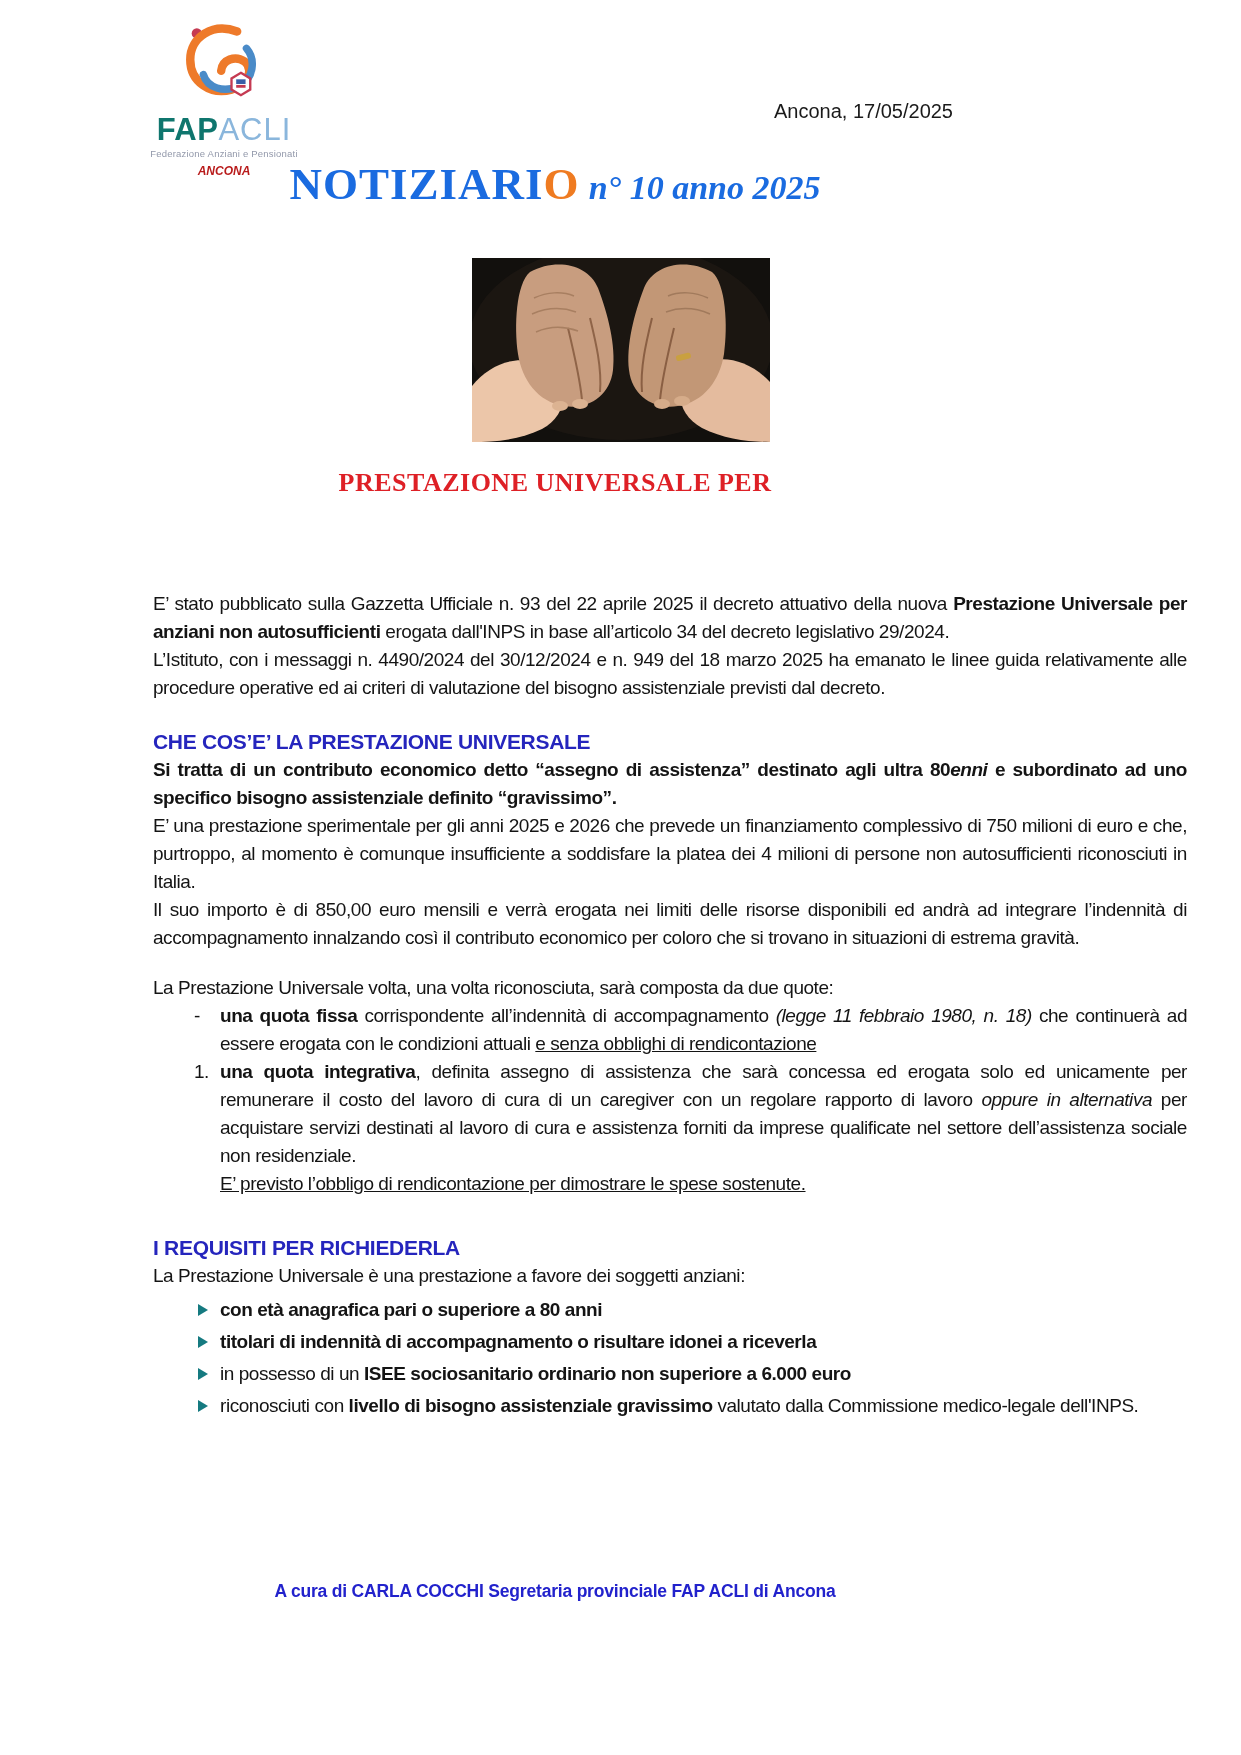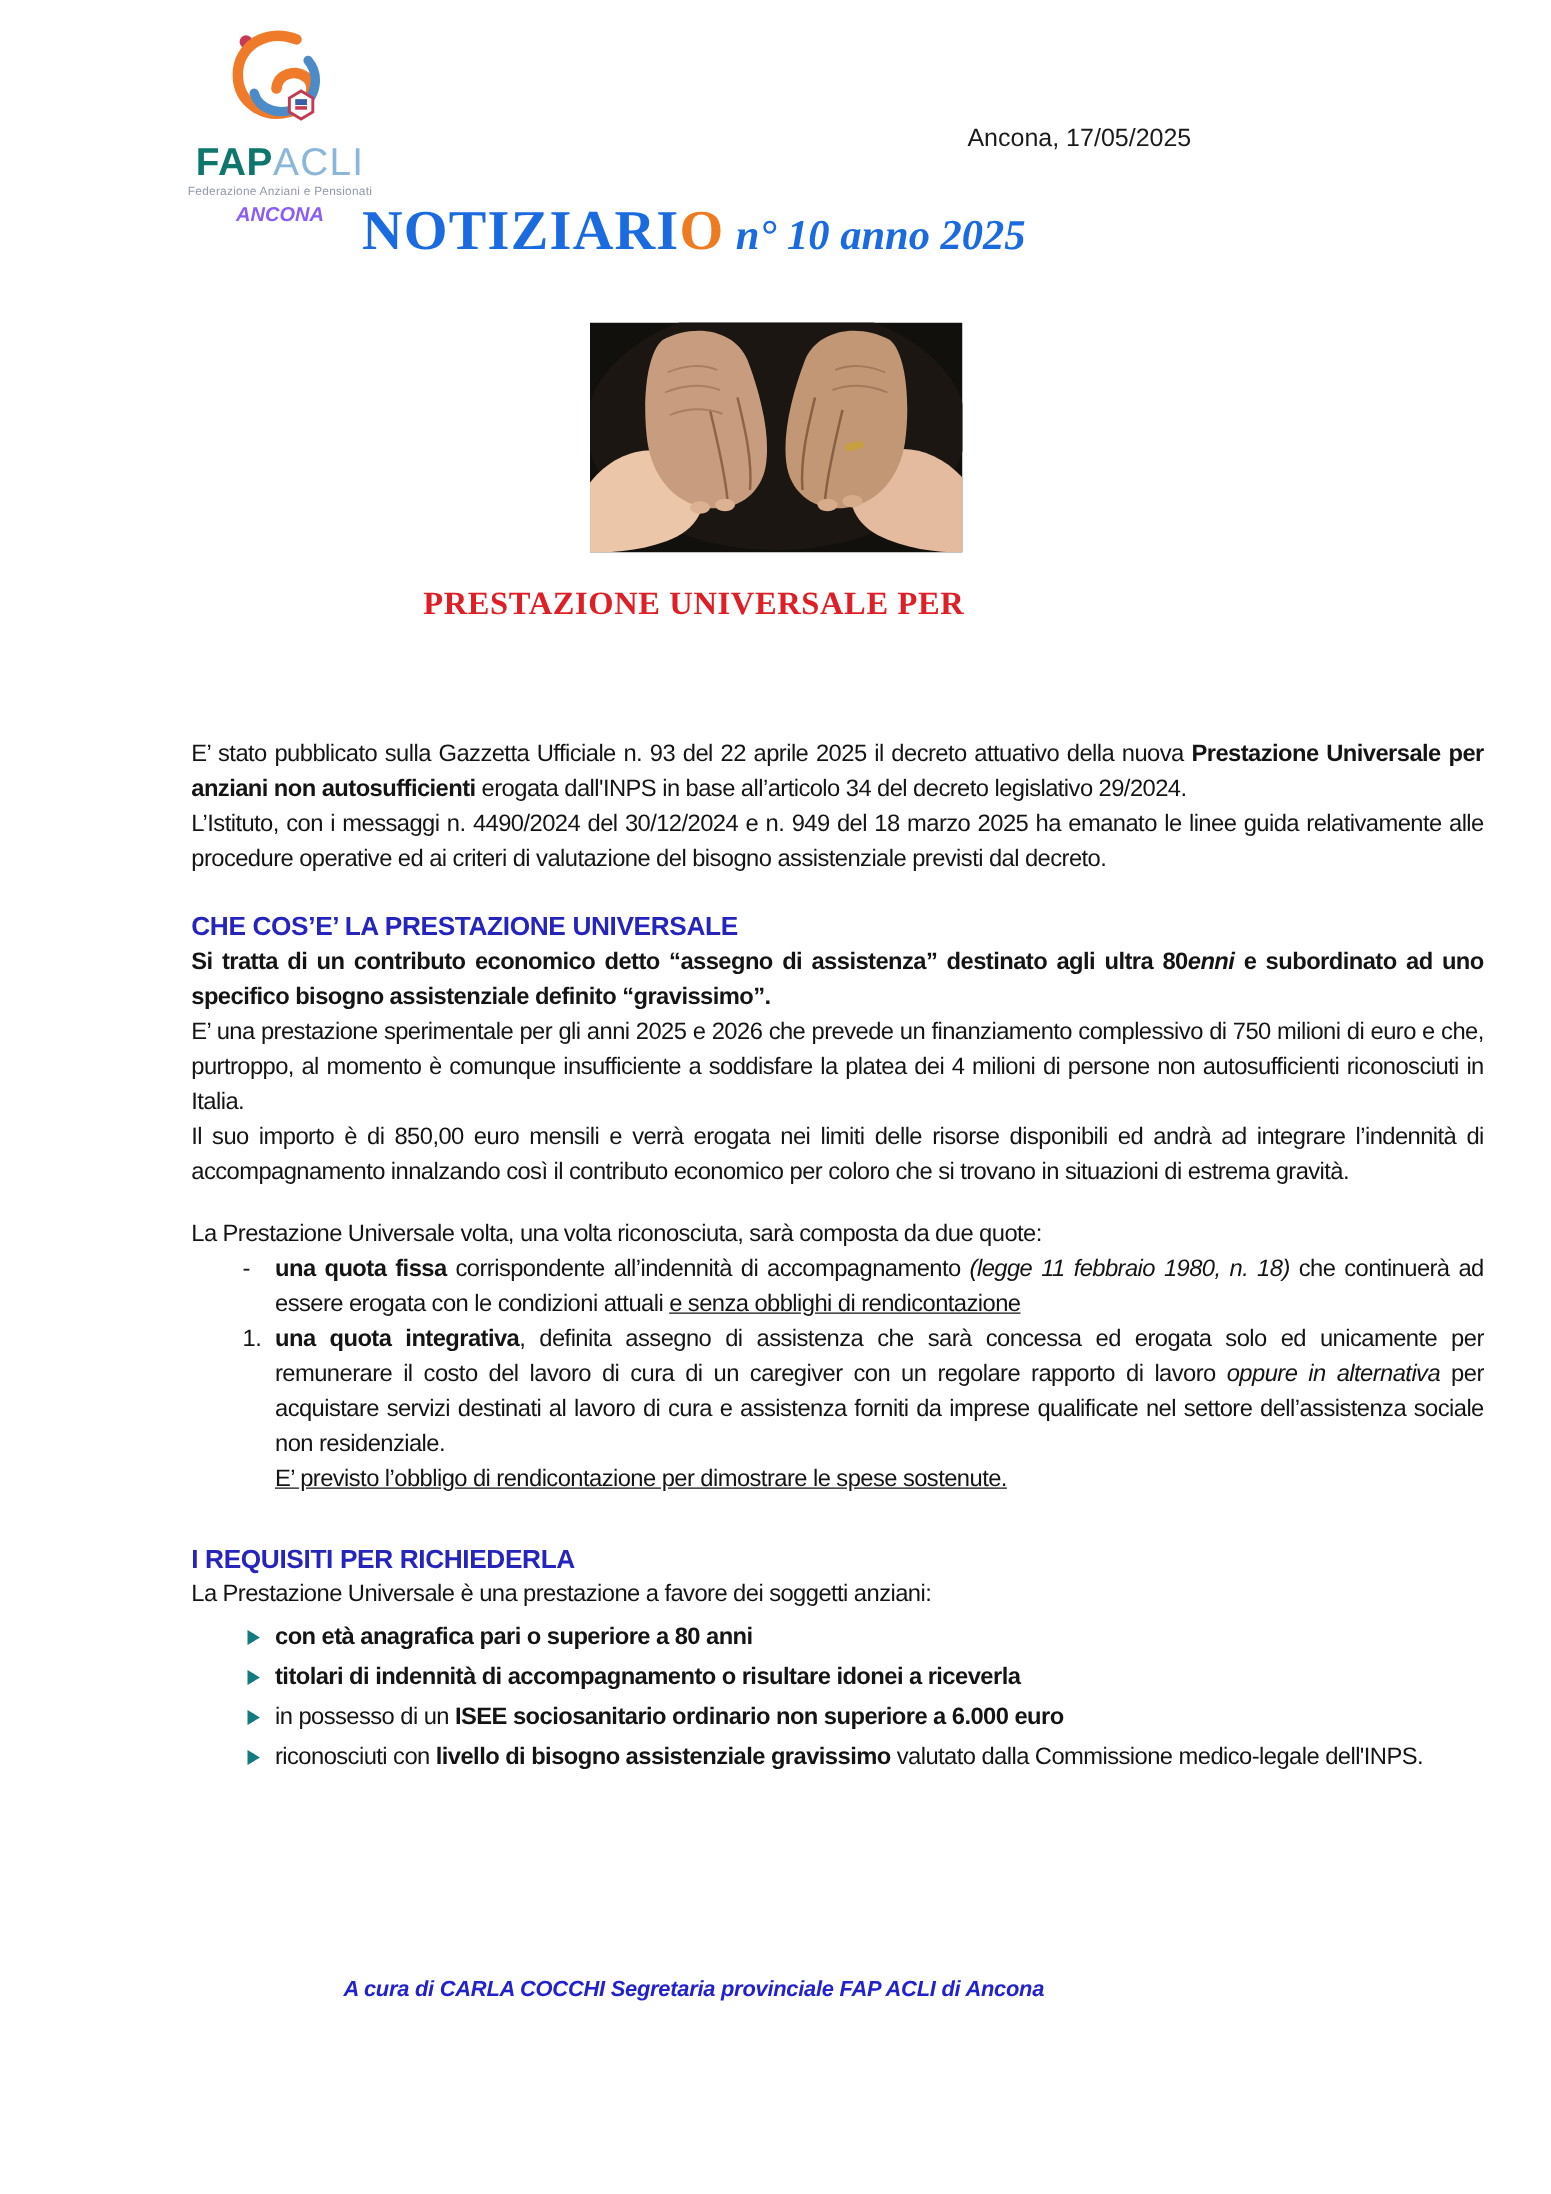--- a/index.html
+++ b/index.html
@@ -9,21 +9,21 @@
   }
   .page { position:absolute; inset:0; background:#fff; }
 
   
   .logo { position:absolute; left:126px; top:24px; width:196px; text-align:center; }
   .logo-mark { width:94px; height:90px; display:block; margin:0 auto; }
   .logo-text { font-size:31px; line-height:31px; white-space:nowrap; }
   .logo-text .fap  { color:#0f766e; font-weight:bold; letter-spacing:0.5px; }
   .logo-text .acli { color:#8ab6dc; font-weight:normal; letter-spacing:1px; }
   .logo-sub  { font-size:9.5px; color:#9298aa; margin-top:3px; letter-spacing:0.2px; }
-  .logo-city { font-size:16px; font-weight:bold; font-style:italic; color:#8b5cf6; margin-top:5px; }
+  .logo-city { font-size:12px; font-weight:bold; font-style:italic; color:#b91c1c; margin-top:5px; }
 
   
   .date { position:absolute; top:100px; right:288px; font-size:20px; color:#1a1a1a; }
 
   
   .doc-title {
     position:absolute; top:156px; left:0; width:1110px; margin:0;
     text-align:center; font-family:"Liberation Serif", serif; line-height:56px;
   }
   .t-main { font-size:45px; font-weight:bold; color:#1a6be0; letter-spacing:1px; }
@@ -68,21 +68,21 @@
   .bitem.first { margin-top:6px; }
   .arrow {
     position:absolute; left:45px; top:8px; width:0; height:0;
     border-left:10px solid #157a80;
     border-top:6px solid transparent; border-bottom:6px solid transparent;
   }
 
   
   .footer {
     position:absolute; top:1581px; left:0; width:1110px; text-align:center;
-    font-size:17.5px; font-weight:bold; font-style:italic; color:#2222cc;
+    font-size:17.5px; font-weight:bold; color:#2222cc;
     letter-spacing:-0.2px;
   }
 </style>
 </head>
 <body>
 
 <div class="page">
 
   <div class="logo">
     <svg class="logo-mark" viewBox="0 0 100 96" aria-hidden="true">

